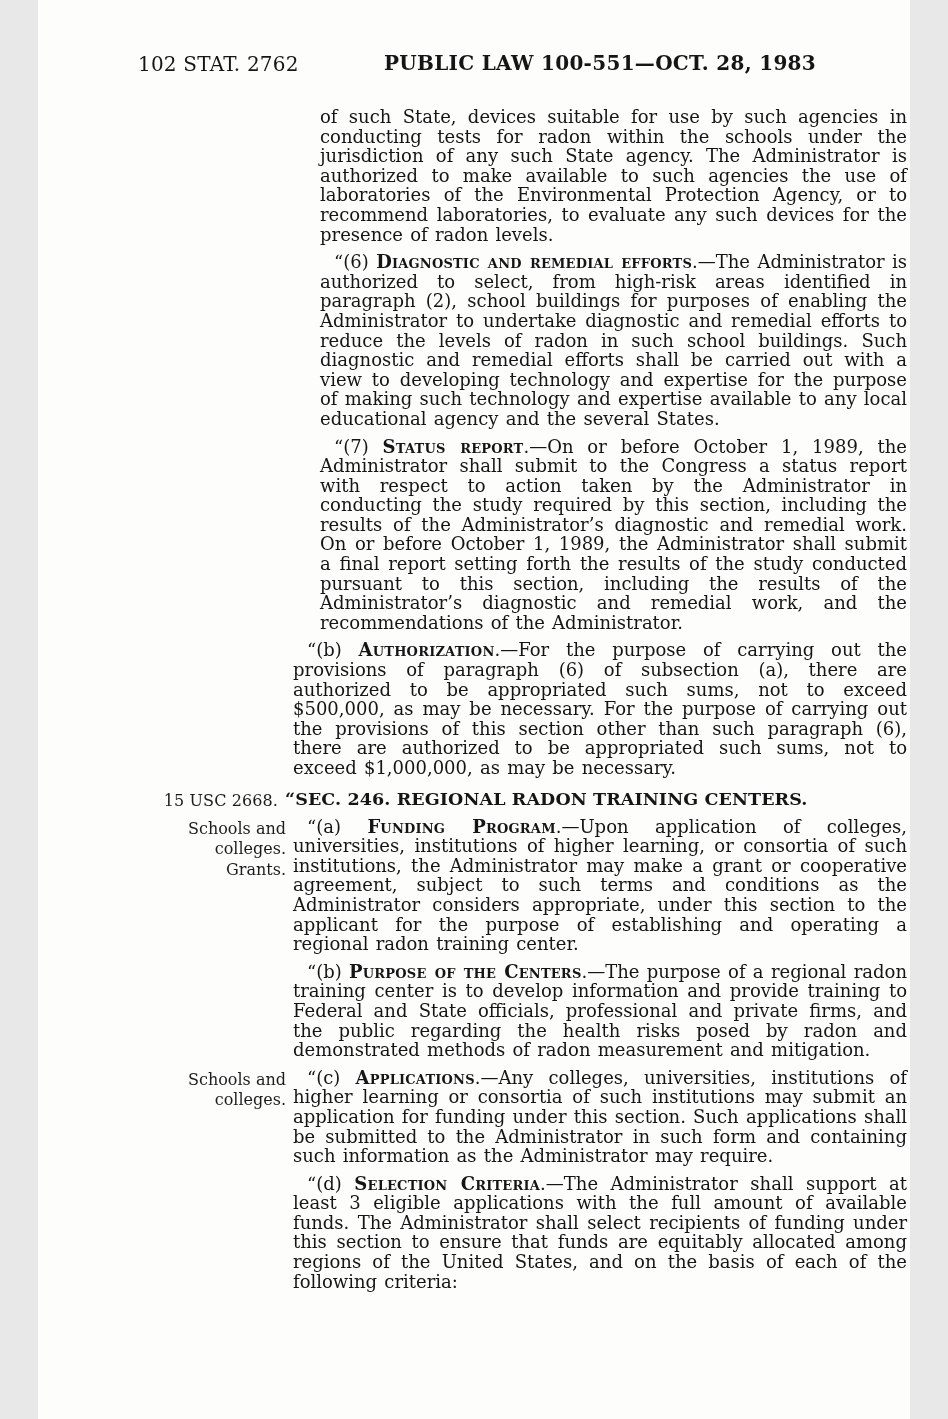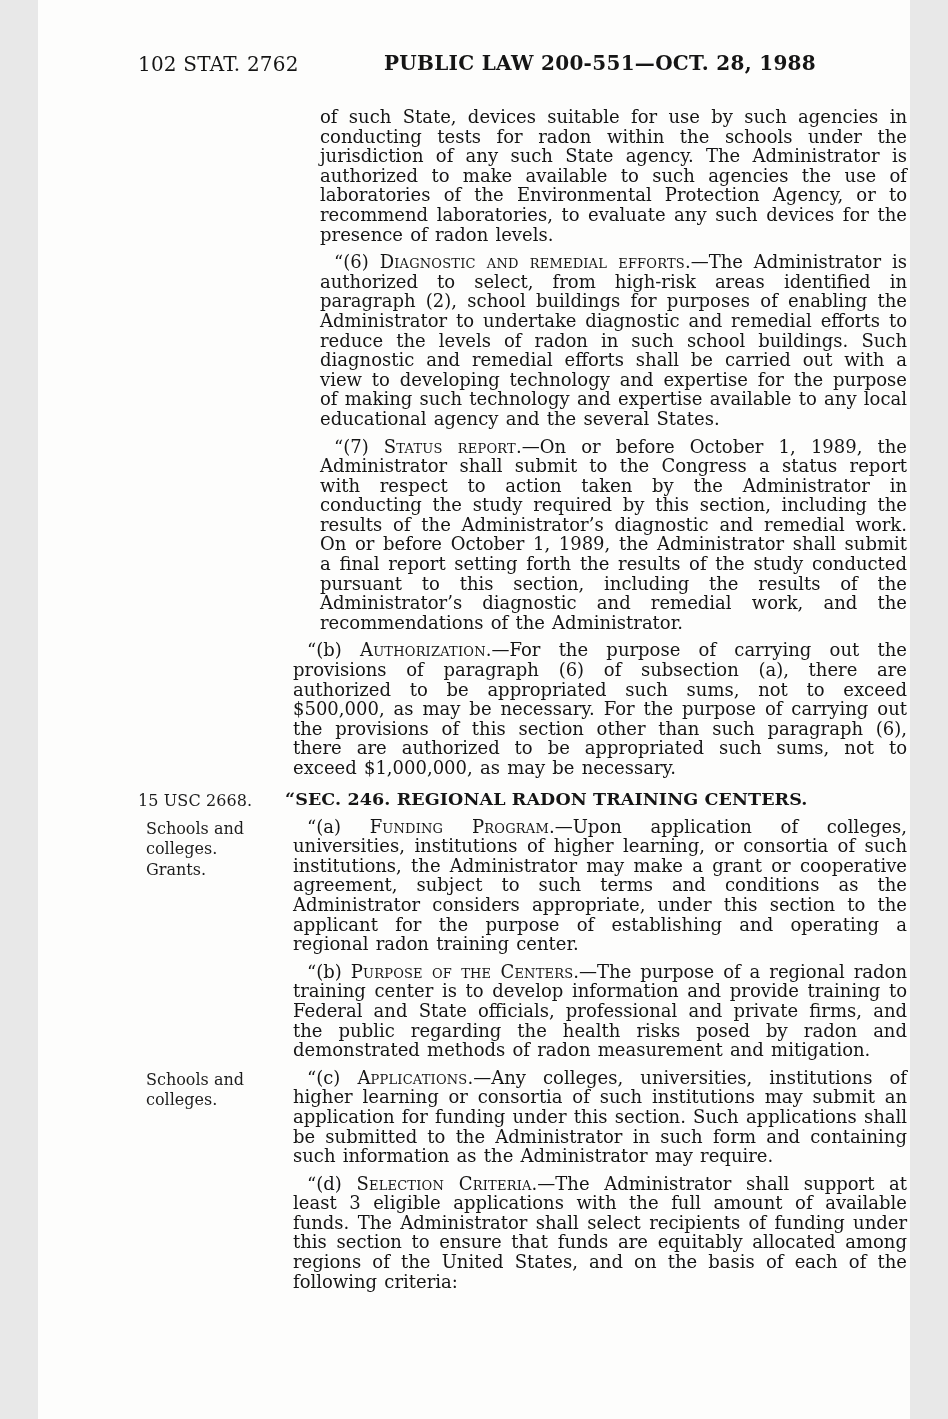--- a/index.html
+++ b/index.html
@@ -31,51 +31,51 @@
     margin: 8px;
     font-size: 18px;
     line-height: 19.6px;
     text-align: justify;
     text-indent: 14px;
     word-spacing: 1.5px;
     position: relative;
   }
   .para.deep { margin-left: 35px; }
   .para.flush { text-indent: 0; }
-  .seg-heading { font-variant: small-caps; letter-spacing: 0.2px; }
+  .seg-heading { font-variant: small-caps; letter-spacing: 0.2px; font-weight: bold; }
   .sec-heading {
     position: relative;
     margin: 11px 0 7px 0;
     font-size: 17.5px;
     line-height: 20px;
     font-weight: bold;
     letter-spacing: 0.1px;
     text-align: left;
   }
   .margin-note {
     position: absolute;
     left: -147px; top: 2px;
     width: 140px;
     font-size: 16px;
     line-height: 20.5px;
     font-weight: normal;
-    text-align: left;
+    text-align: right;
     text-indent: 0;
     word-spacing: normal;
     white-space: pre-line;
     color: #1c1c1c;
   }
 </style>
 </head>
 <body>
 
 <div class="page">
   <div class="page-header">
     <span class="stat-num">102 STAT. 2762</span>
-    <span class="law-title">PUBLIC LAW 200-551—OCT. 28, 1988</span>
+    <span class="law-title">PUBLIC LAW 100-551—OCT. 28, 1983</span>
   </div>
 
   <main class="statute-body">
       <p class="para deep flush"><span class="seg-body">of such State, devices suitable for use by such agencies in conducting tests for radon within the schools under the jurisdiction of any such State agency. The Administrator is authorized to make available to such agencies the use of laboratories of the Environmental Protection Agency, or to recommend laboratories, to evaluate any such devices for the presence of radon levels.</span></p>
       <p class="para deep"><span class="seg-lead">“(6) </span><span class="seg-heading">Diagnostic and remedial efforts</span><span class="seg-sep">.—</span><span class="seg-body">The Administrator is authorized to select, from high-risk areas identified in paragraph (2), school buildings for purposes of enabling the Administrator to undertake diagnostic and remedial efforts to reduce the levels of radon in such school buildings. Such diagnostic and remedial efforts shall be carried out with a view to developing technology and expertise for the purpose of making such technology and expertise available to any local educational agency and the several States.</span></p>
       <p class="para deep"><span class="seg-lead">“(7) </span><span class="seg-heading">Status report</span><span class="seg-sep">.—</span><span class="seg-body">On or before October 1, 1989, the Administrator shall submit to the Congress a status report with respect to action taken by the Administrator in conducting the study required by this section, including the results of the Administrator’s diagnostic and remedial work. On or before October 1, 1989, the Administrator shall submit a final report setting forth the results of the study conducted pursuant to this section, including the results of the Administrator’s diagnostic and remedial work, and the recommendations of the Administrator.</span></p>
       <p class="para shallow"><span class="seg-lead">“(b) </span><span class="seg-heading">Authorization</span><span class="seg-sep">.—</span><span class="seg-body">For the purpose of carrying out the provisions of paragraph (6) of subsection (a), there are authorized to be appropriated such sums, not to exceed $500,000, as may be necessary. For the purpose of carrying out the provisions of this section other than such paragraph (6), there are authorized to be appropriated such sums, not to exceed $1,000,000, as may be necessary.</span></p>
       <h2 class="sec-heading"><span class="margin-note">15 USC 2668.</span><span class="seg-body">“SEC. 246. REGIONAL RADON TRAINING CENTERS.</span></h2>
       <p class="para shallow"><span class="margin-note">Schools and
 colleges.

